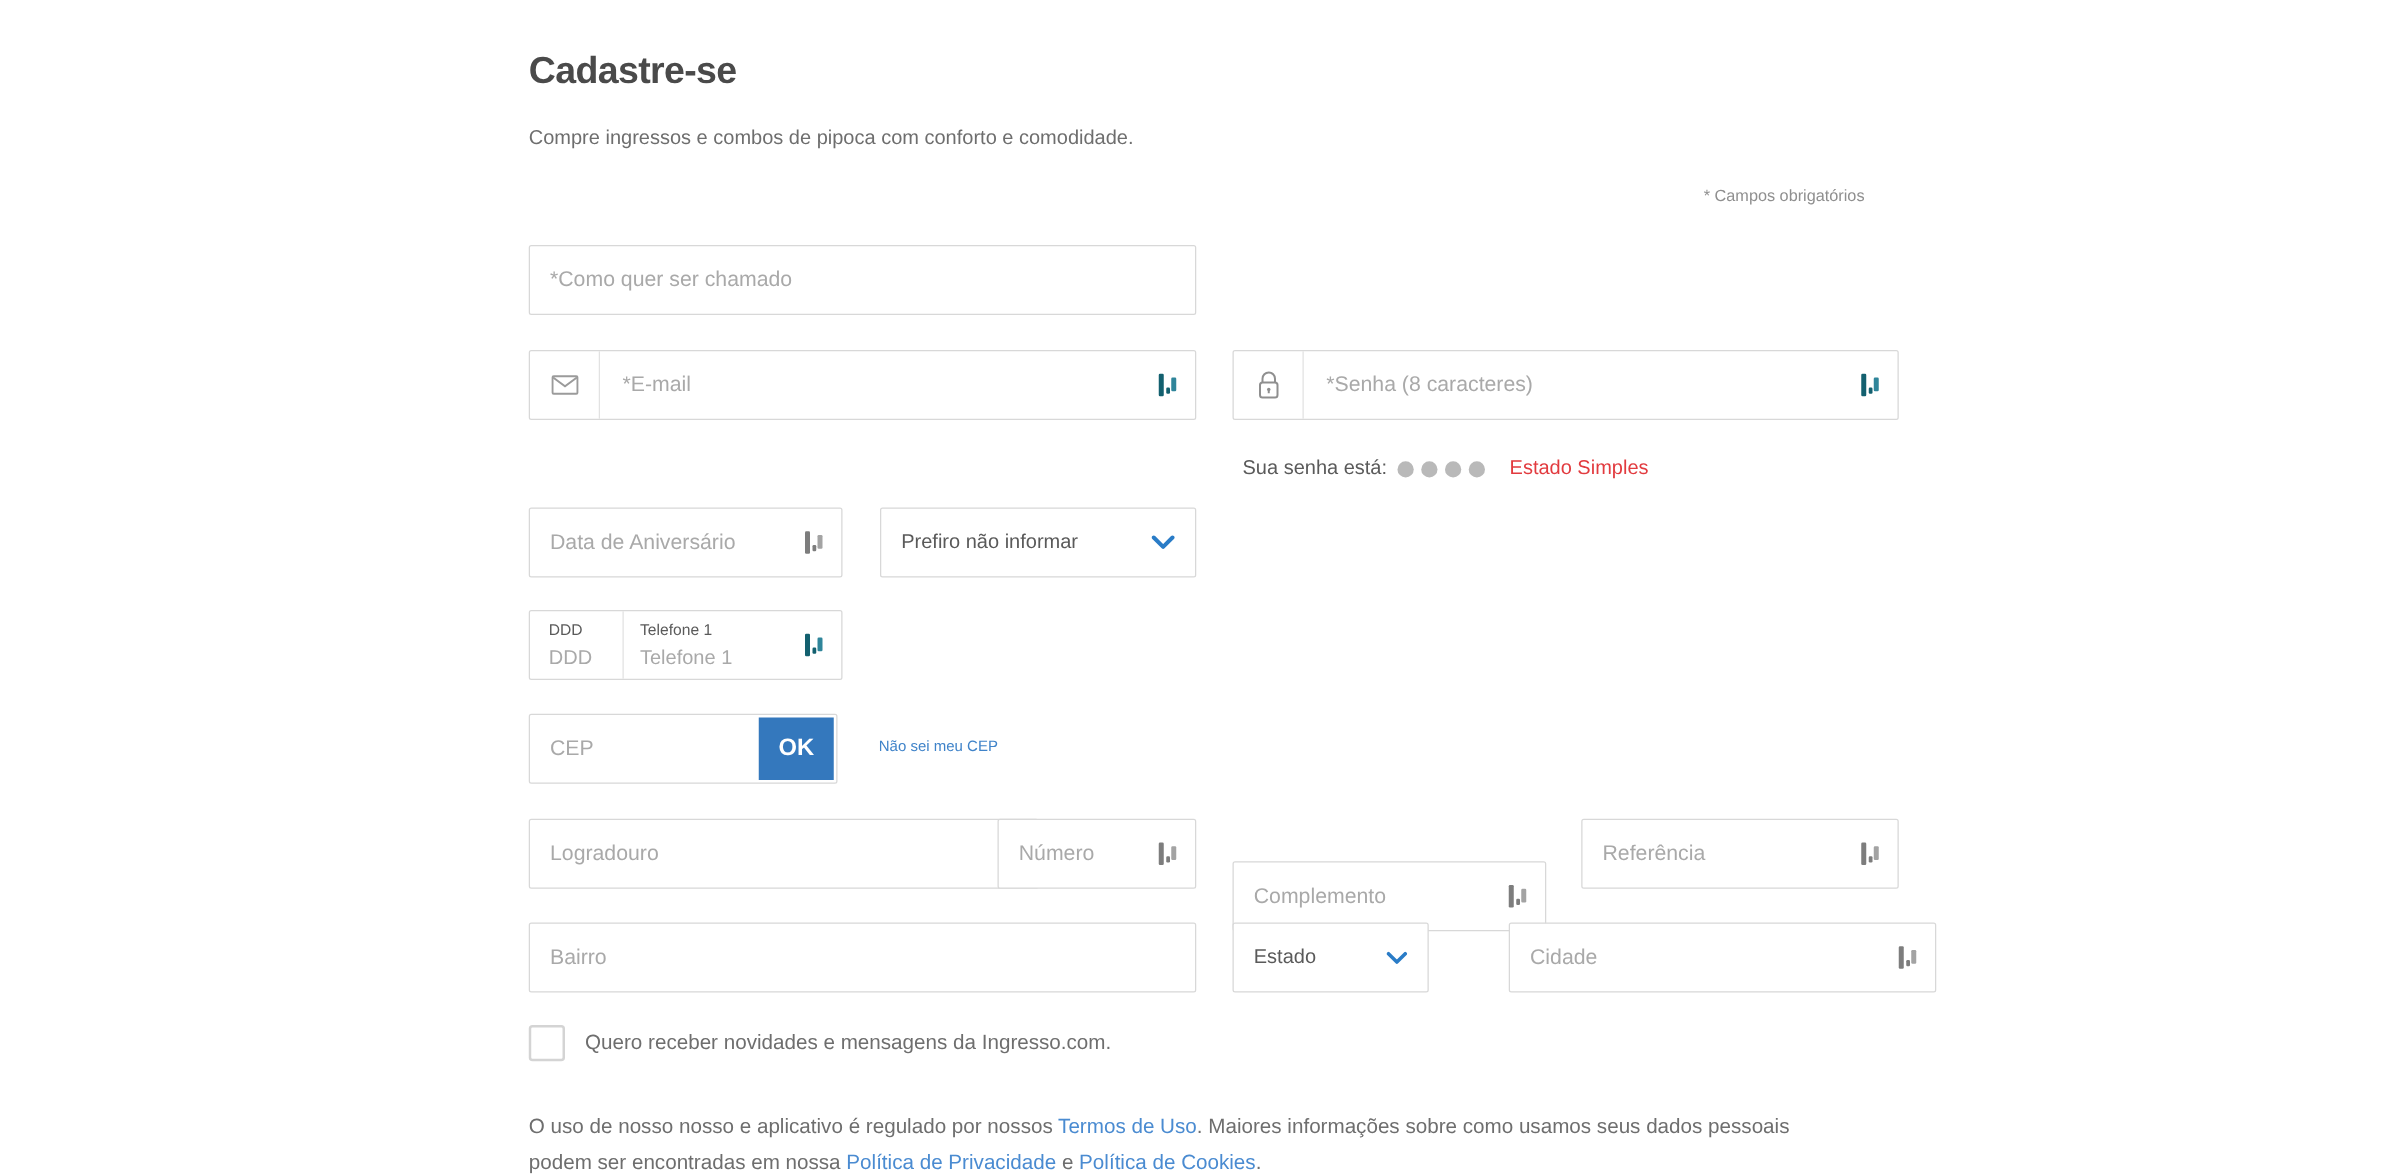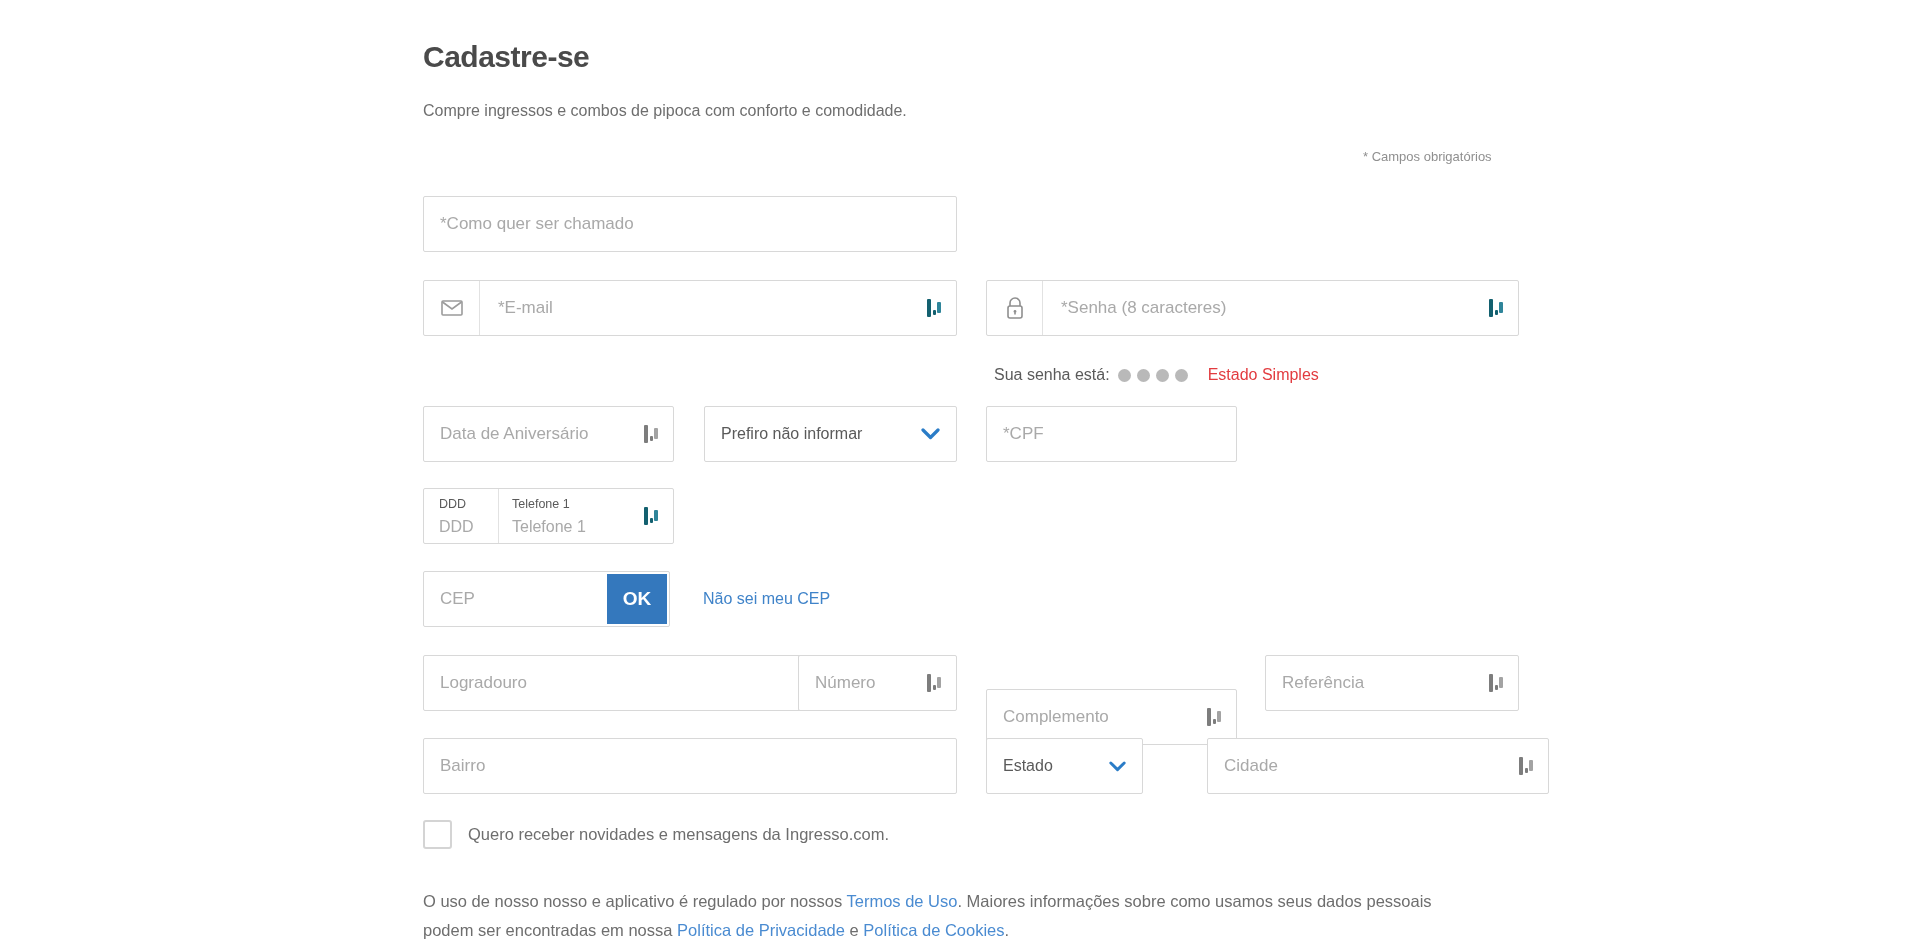--- a/index.html
+++ b/index.html
@@ -40,21 +40,21 @@
   .strength .dots { display:flex; gap:6px; margin-left:8px; }
   .strength .dot { width:13px; height:13px; border-radius:50%; background:#b9b9b9; }
   .strength .level { margin-left:20px; font-size:16px; font-weight:400; }
 
   .phone-label { position:absolute; font-size:12.5px; color:#5a5a5a; top:8px; }
   .phone-ph { position:absolute; font-size:16px; color:#a9a9a9; top:29px; }
   .phone-divider { position:absolute; left:74px; top:0; bottom:0; width:1px; background:#e2e2e2; }
 
   .ok-btn { position:absolute; top:2px; bottom:2px; right:2px; width:60px; background:#3478bd; color:#fff;
             border:none; font-family:inherit; font-size:19px; font-weight:700; cursor:pointer; }
-  .link { color:#3f83c9; font-size:16px; text-decoration:none; cursor:pointer; }
+  .link { color:#3f83c9; font-size:12px; text-decoration:none; cursor:pointer; }
   .cep-link { left:703px; top:590px; }
 
   .checkbox-row { left:423px; top:820px; display:flex; align-items:center; }
   .checkbox { width:29px; height:29px; border:2px solid #d4d4d4; border-radius:3px; background:#fff; cursor:pointer; }
   .checkbox-label { margin-left:16px; font-size:16.5px; color:#6e6e6e; }
 
   .terms { left:423px; top:887px; width:1055px; font-size:16.5px; line-height:29px; color:#6e6e6e; }
   .terms a { color:#4a8bd1; text-decoration:none; cursor:pointer; }
 
   svg { display:block; }
@@ -126,23 +126,20 @@
 
   <div class="select-box" style="left:704px; top:406px; width:253px;">
     <span class="sel-label">Prefiro não informar</span>
     <span>
       <svg width="19" height="12" viewBox="0 0 19 12" fill="none" stroke="#2a7cc7" stroke-width="3.2" stroke-linecap="round" stroke-linejoin="round">
         <path d="M2 2 L9.5 9.5 L17 2"></path>
       </svg>
     </span>
   </div>
 
-  <div class="field" style="left:986px; top:406px; width:251px;">
-    <input type="text" placeholder="*CPF" style="">
-  </div>
 
   <div class="field" style="left:423px; top:488px; width:251px;">
     <span class="phone-divider"></span>
     <span class="phone-label" style="left:15px;">DDD</span>
     <span class="phone-ph" style="left:15px;">DDD</span>
     <span class="phone-label" style="left:88px;">Telefone 1</span>
     <span class="phone-ph" style="left:88px;">Telefone 1</span>
     <span class="autofill teal">
         <span class="b1"></span>
         <span class="b2"></span>

